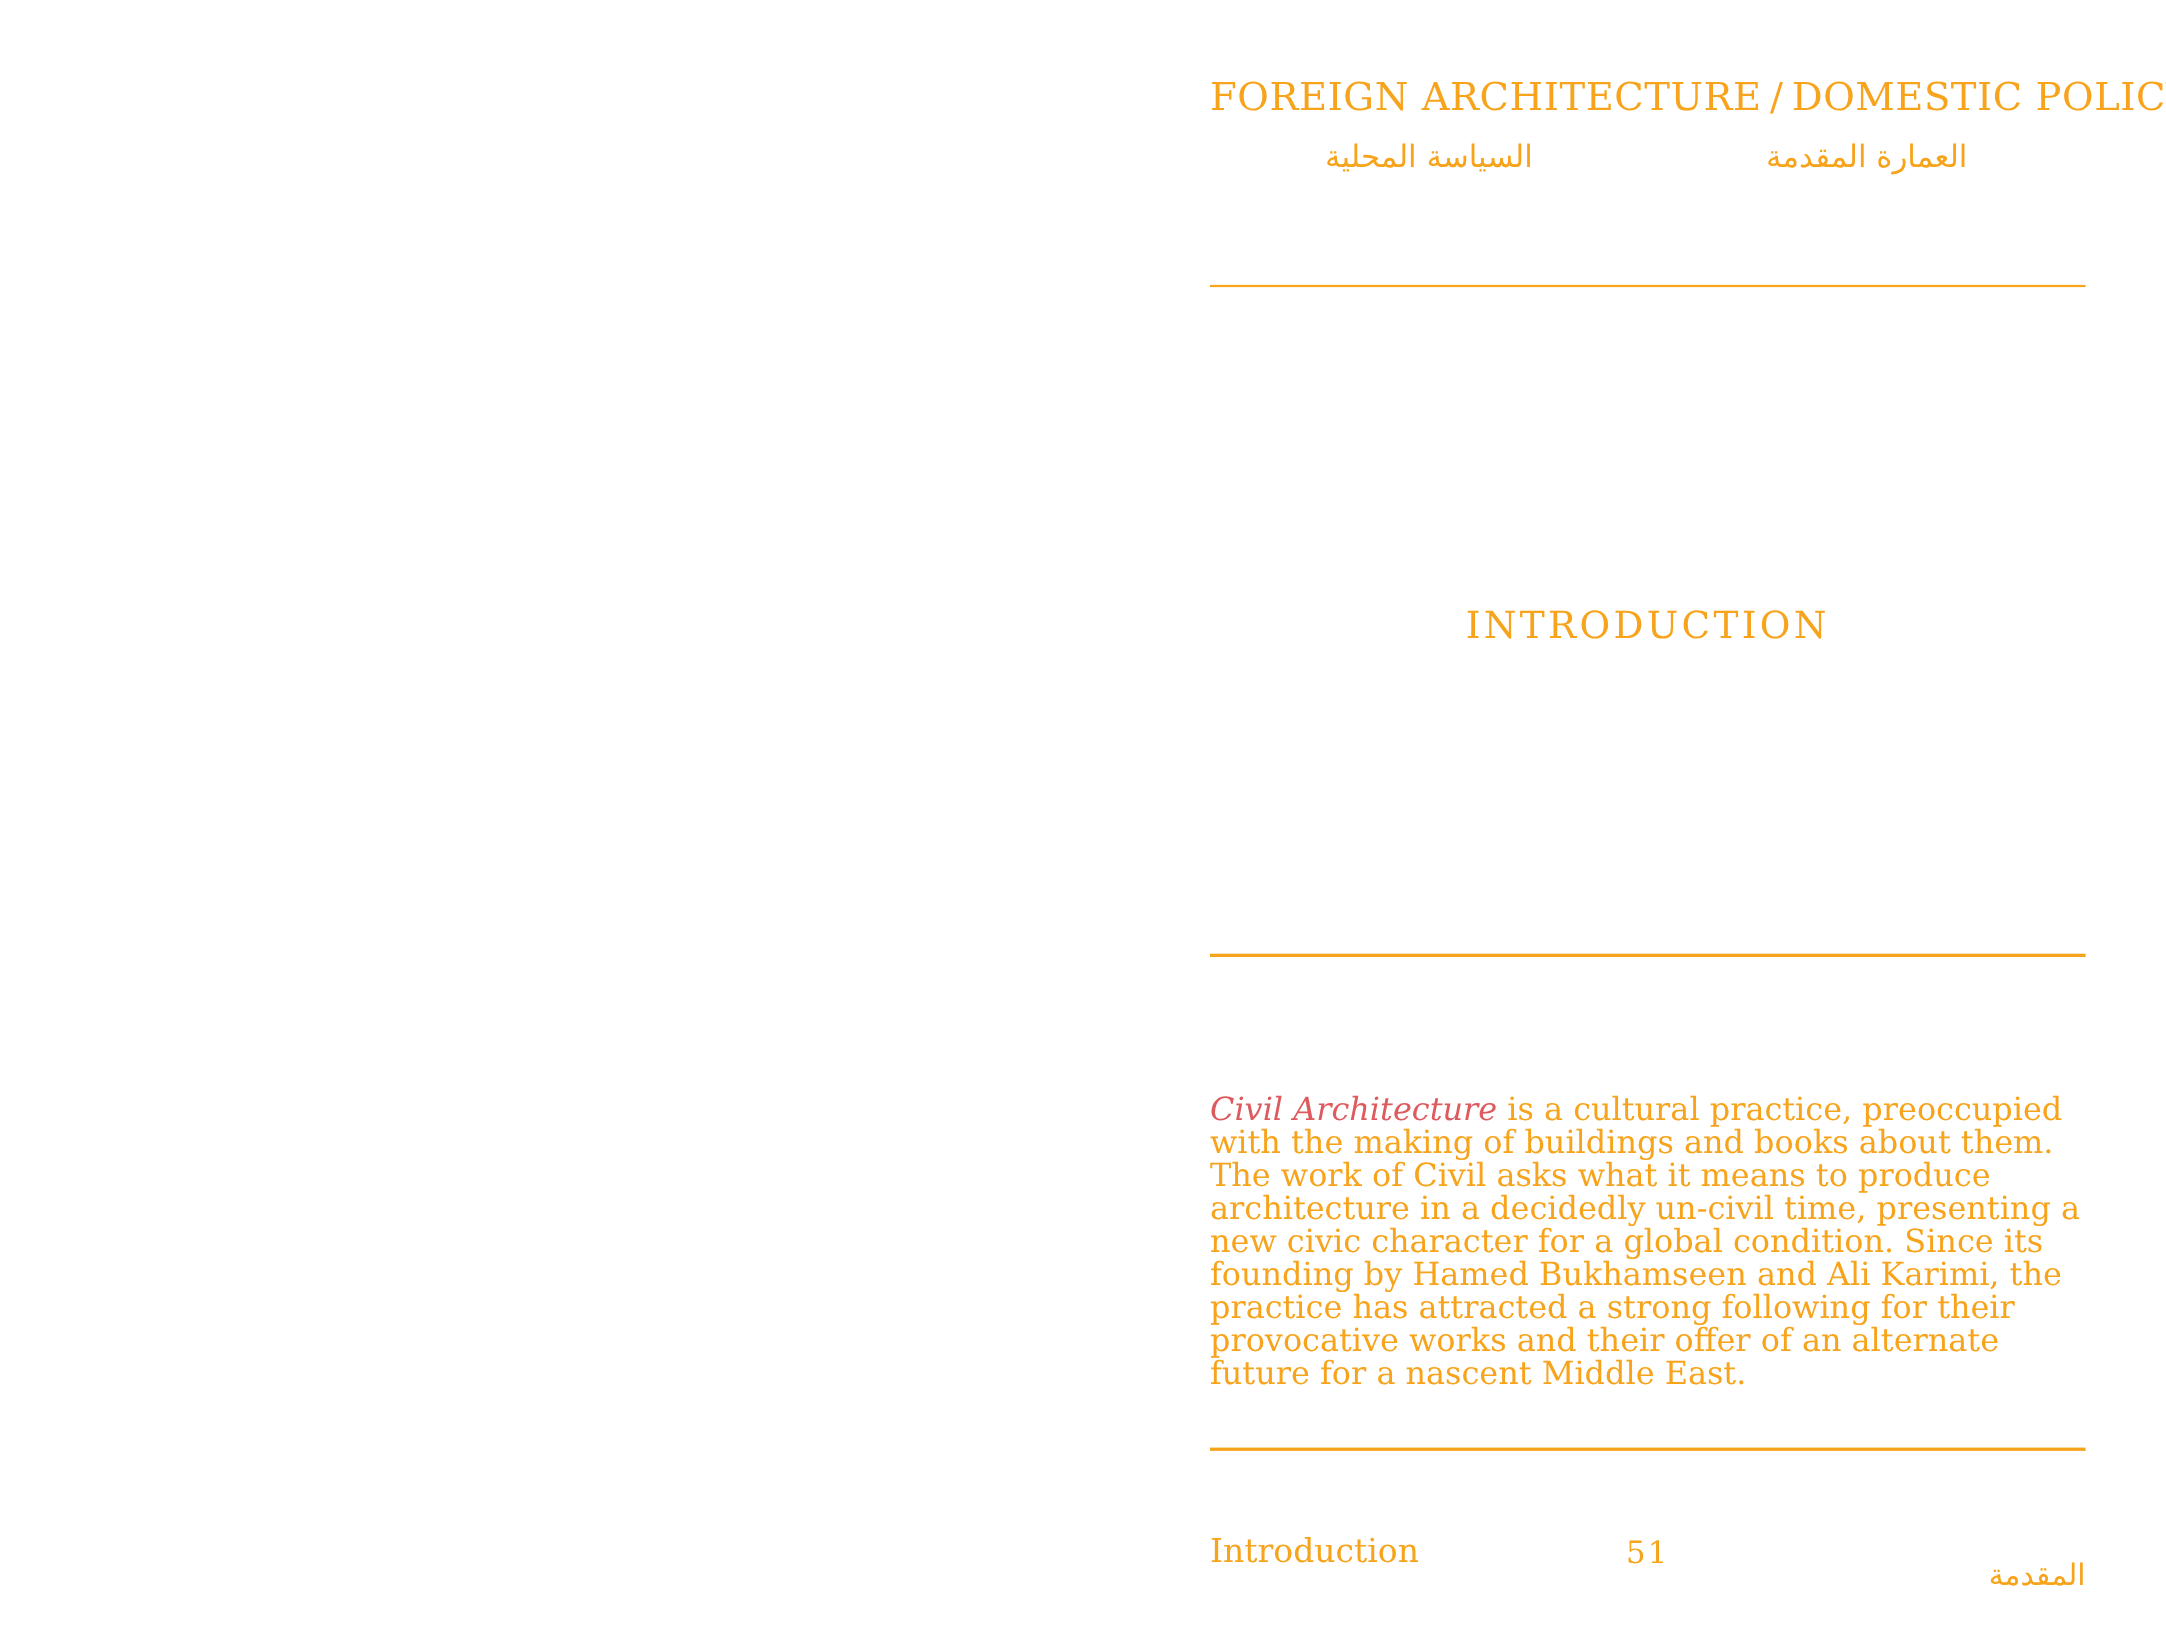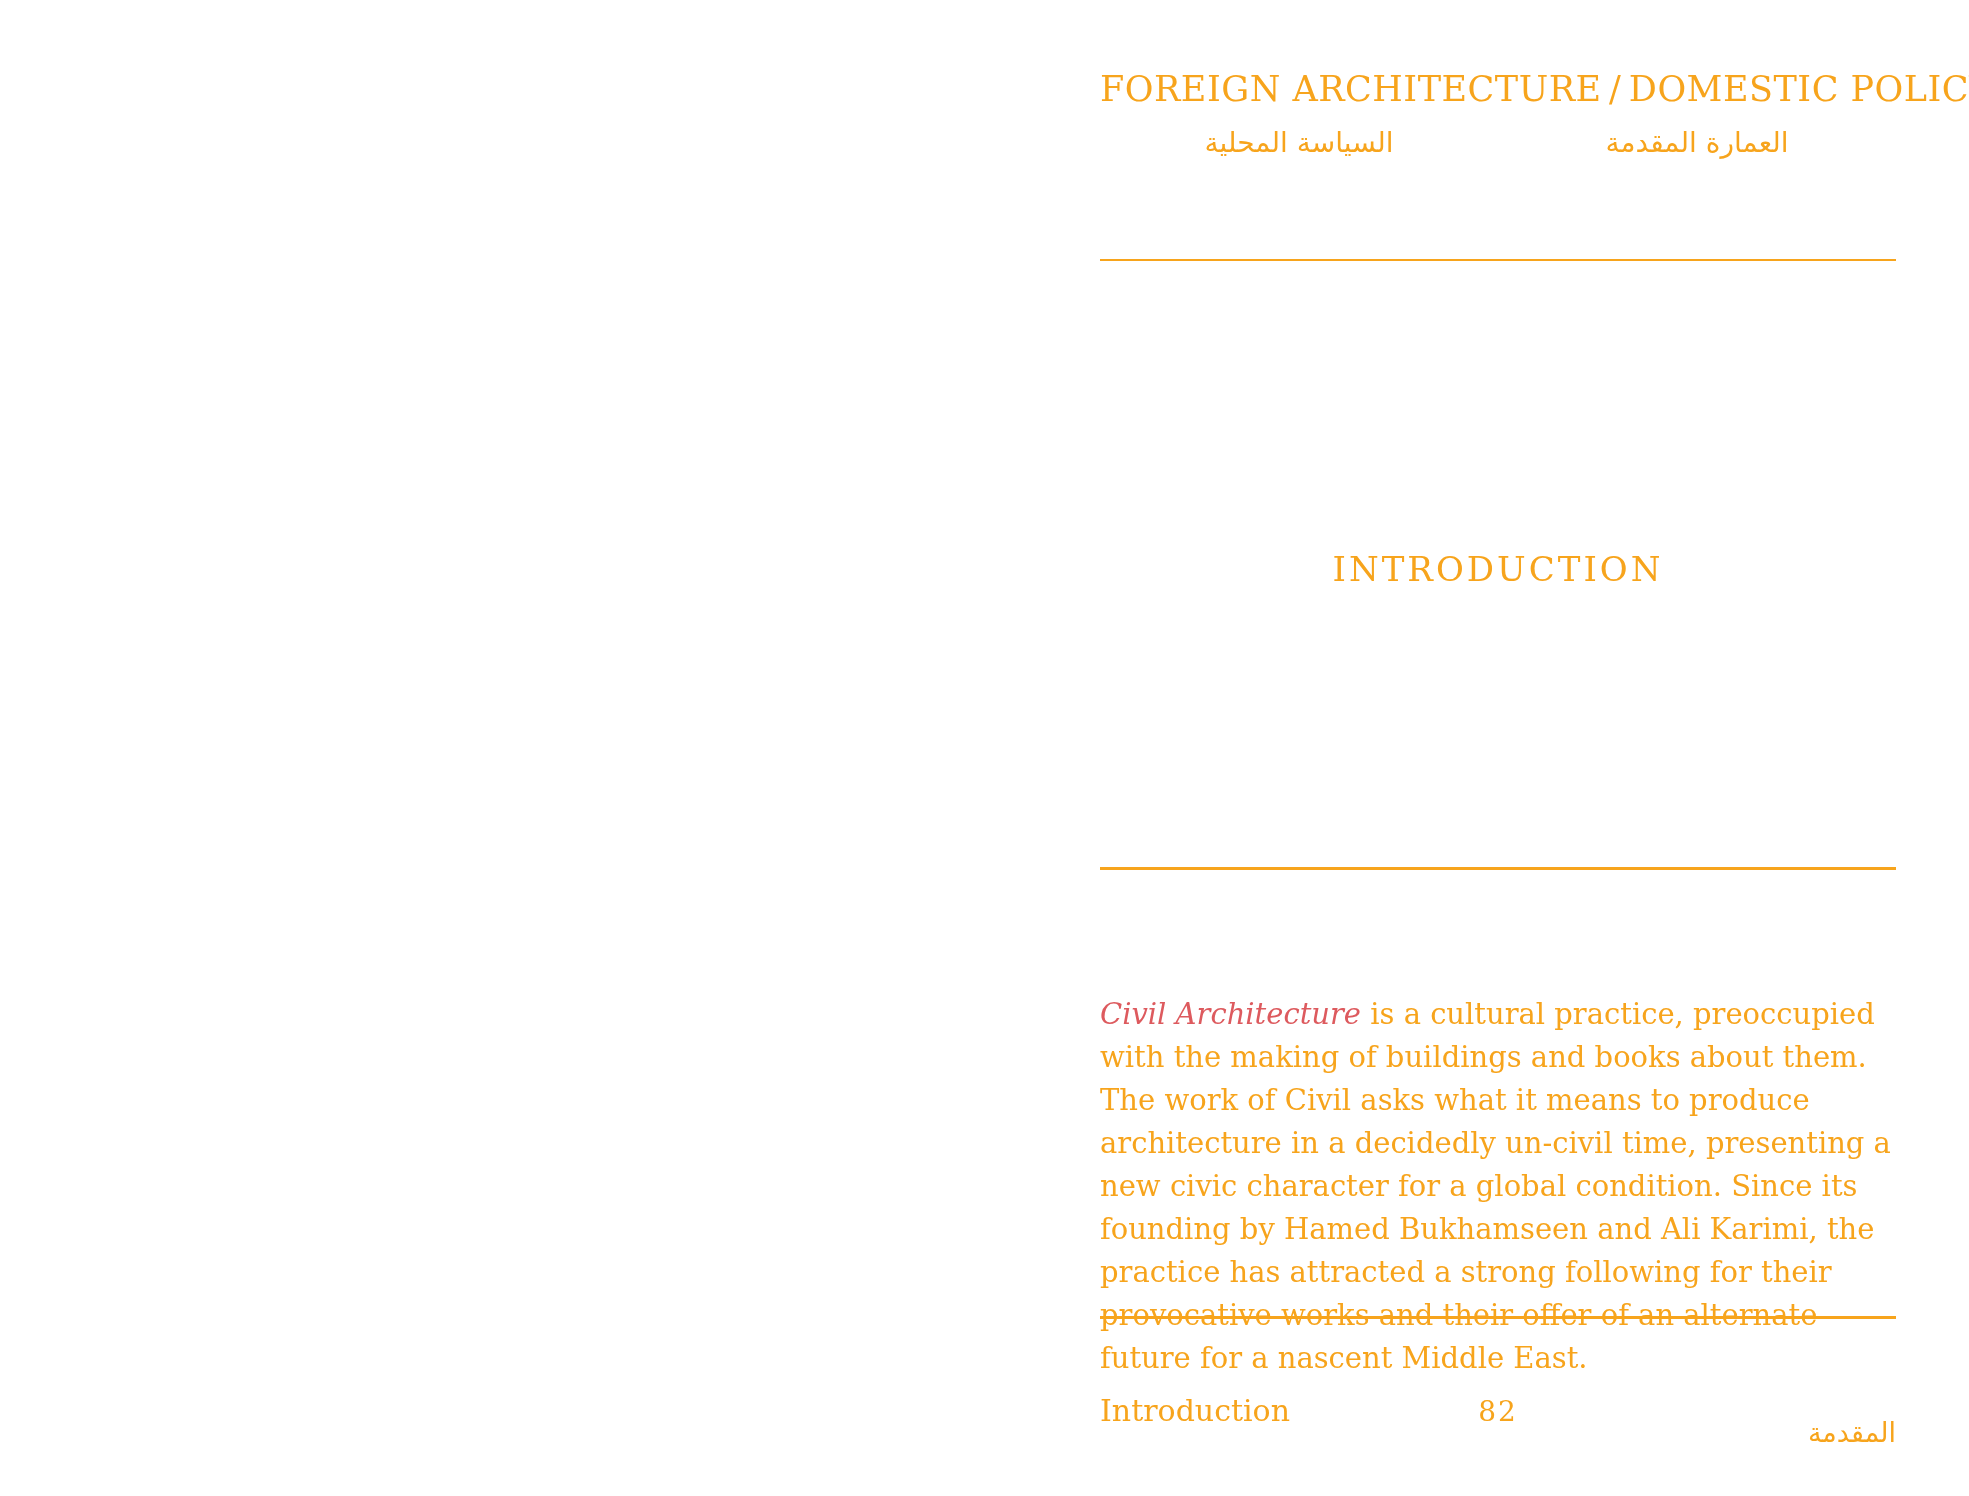--- a/index.html
+++ b/index.html
@@ -69,21 +69,21 @@
     font-size: 34px;
     letter-spacing: 3px;
     color: var(--orange);
   }
   .intro-paragraph {
     position: absolute;
     top: 964px;
     left: 0;
     width: 100%;
     font-size: 29px;
-    line-height: 43px;
+    line-height: 30px;
     color: var(--orange);
     text-align: left;
   }
   .intro-paragraph .lead {
     font-style: italic;
     color: var(--red);
   }
   .footer {
     position: absolute;
     top: 1393px;
@@ -134,18 +134,18 @@
     <div class="chapter-heading">INTRODUCTION</div>
 
     <div class="rule middle"></div>
 
     <p class="intro-paragraph"><span class="lead">Civil Architecture</span><span> is a cultural practice, preoccupied with the making of buildings and books about them. The work of Civil asks what it means to produce architecture in a decidedly un-civil time, presenting a new civic character for a global condition. Since its founding by Hamed Bukhamseen and Ali Karimi, the practice has attracted a strong following for their provocative works and their offer of an alternate future for a nascent Middle East.</span></p>
 
     <div class="rule bottom"></div>
 
     <div class="footer">
       <span class="left">Introduction</span>
-      <span class="center">82</span>
+      <span class="center">51</span>
       <span class="right" dir="rtl" lang="ar">المقدمة</span>
     </div>
 
   </div>
 </div>
 
 </body></html>

